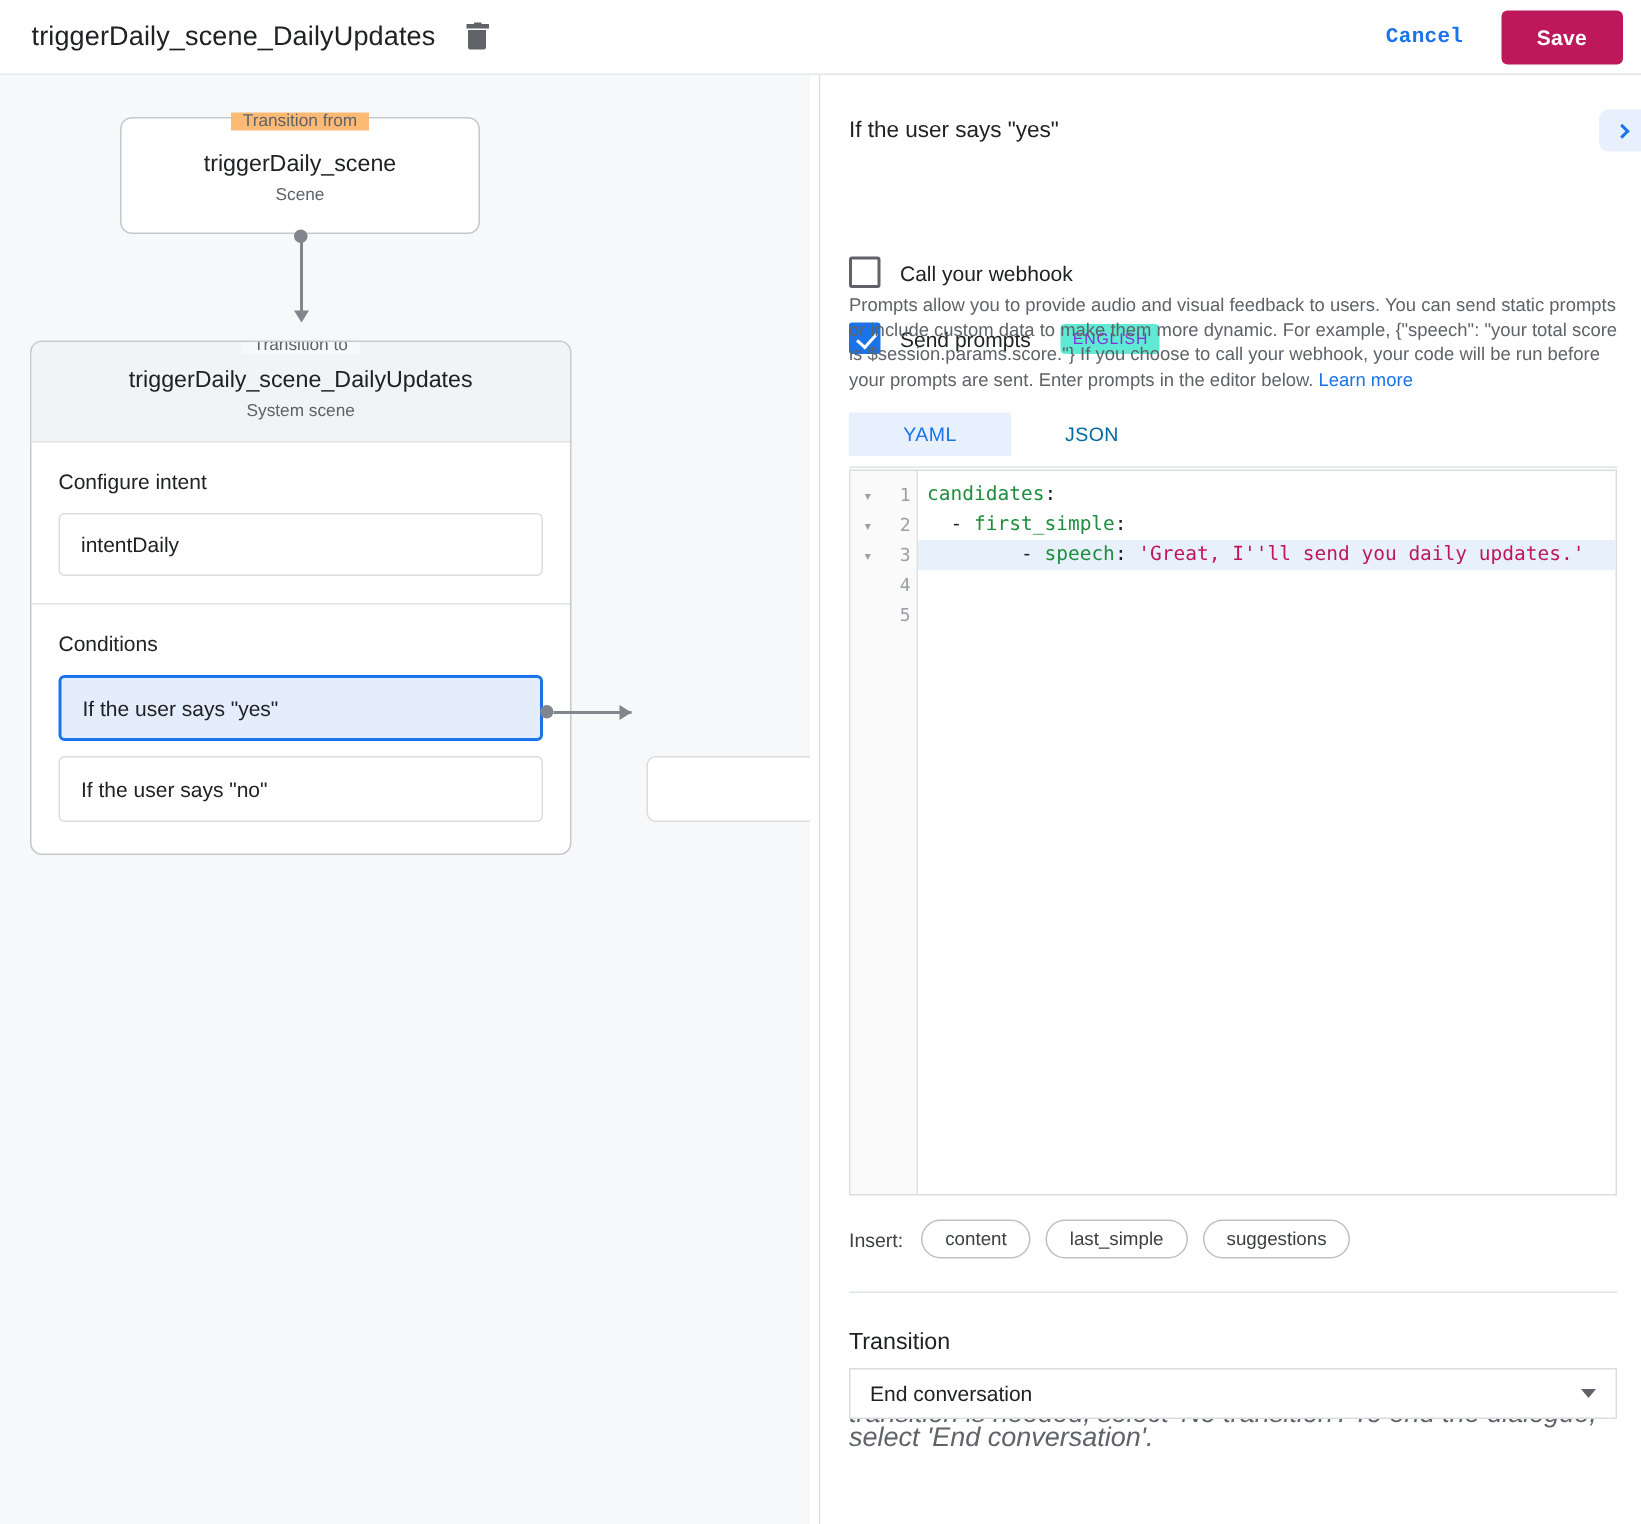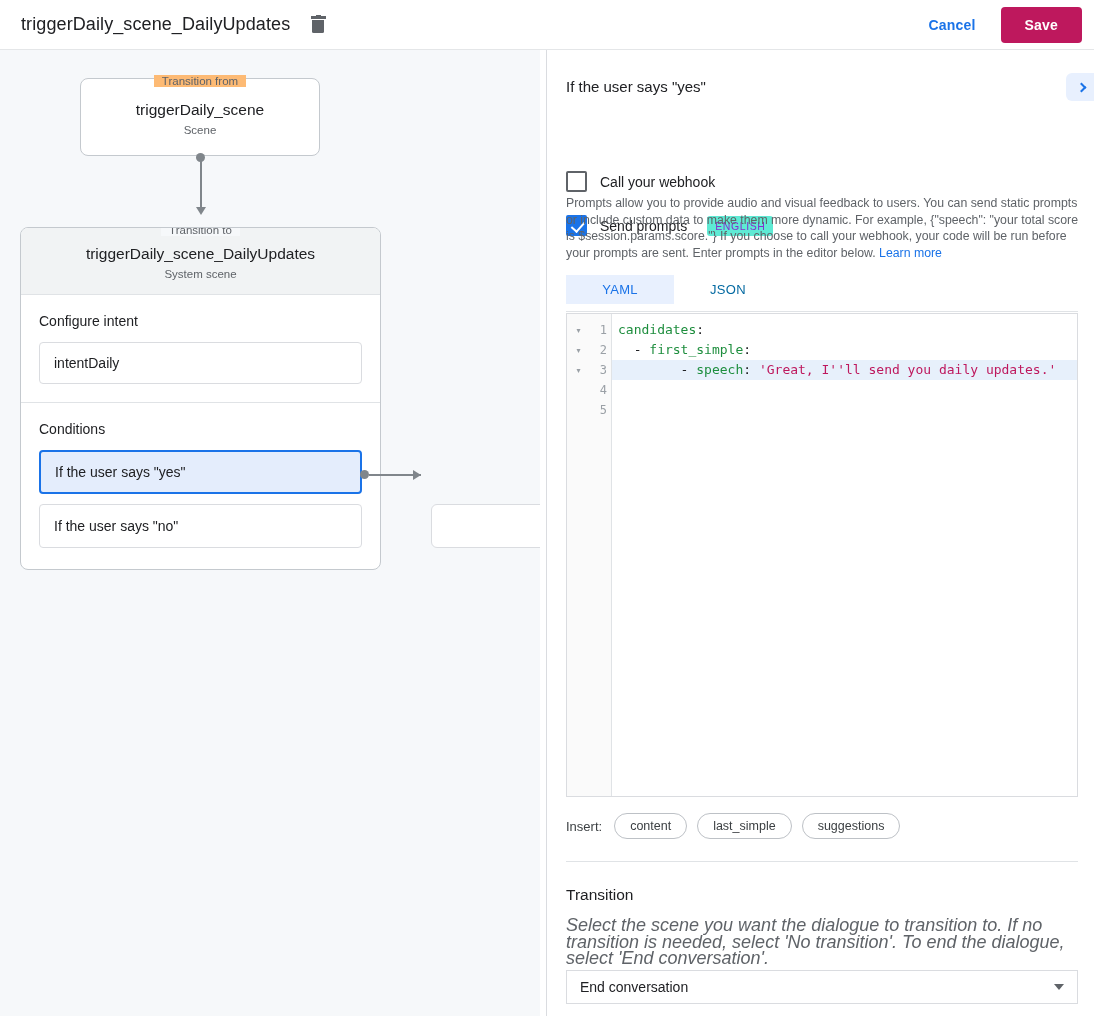--- a/index.html
+++ b/index.html
@@ -40,21 +40,21 @@
     position: absolute; top: 3.5px; left: 1.5px; width: 12px; height: 13.5px;
     background: #5f6368; border-radius: 0 0 1.5px 1.5px;
   }
   .topbar-right {
     margin-left: auto; display: flex; align-items: center; gap: 9px;
     padding-right: 12px;
   }
   .cancel-btn {
     background: none; border: none; cursor: pointer;
     color: #1a73e8; font-size: 14px; font-weight: bold;
-    font-family: Liberation Sans, sans-serif;
+    font-family: Liberation Mono, monospace;
     padding: 9px 16px; border-radius: 4px; letter-spacing: .2px;
   }
   .save-btn {
     background: #be185d; border: none; cursor: pointer;
     color: #ffffff; font-size: 14px; font-weight: bold;
     font-family: "Liberation Sans", sans-serif;
     padding: 10px 24px; border-radius: 4px; letter-spacing: .2px;
   }
 
   
@@ -248,21 +248,21 @@
   }
 
   .trans-title {
     position: absolute; left: 566px; top: 886px; font-size: 15.5px; color: #202124;
   }
   .trans-desc {
     position: absolute; left: 566px; top: 917px; width: 500px;
     font-size: 18px; line-height: 16.5px; color: #5f6368; font-style: italic;
   }
   .select {
-    position: absolute; left: 566px; top: 970px; width: 512px; height: 34px;
+    position: absolute; left: 566px; top: 912px; width: 512px; height: 34px;
     border: 1px solid #dadce0; background: #fff;
     display: flex; align-items: center; padding: 0 13px;
     font-size: 14px; color: #202124; cursor: pointer;
   }
   .caret {
     margin-left: auto; width: 0; height: 0;
     border-left: 5px solid transparent; border-right: 5px solid transparent;
     border-top: 6px solid #5f6368;
   }
 </style>

